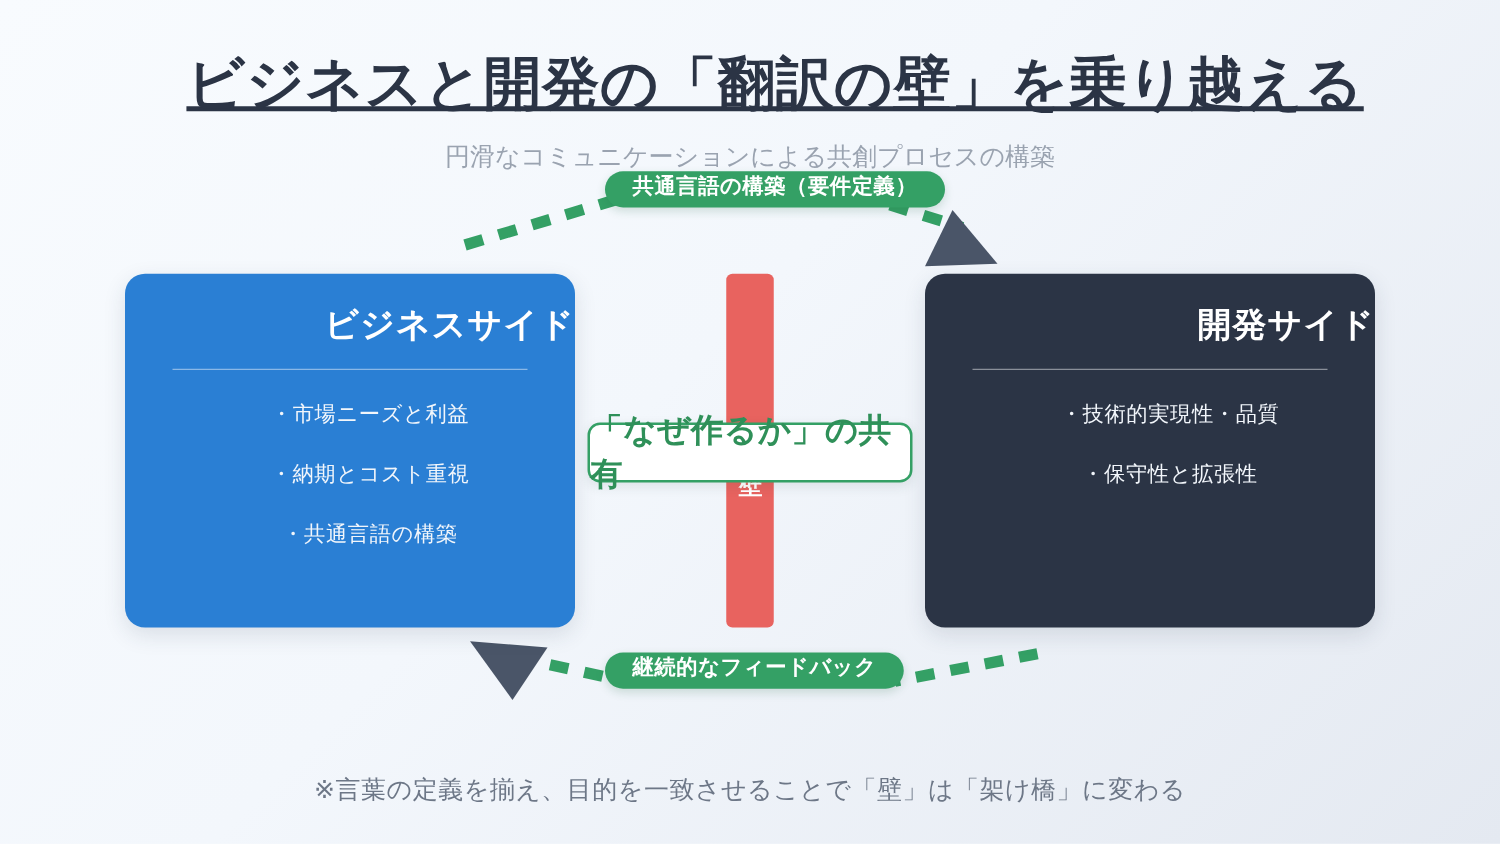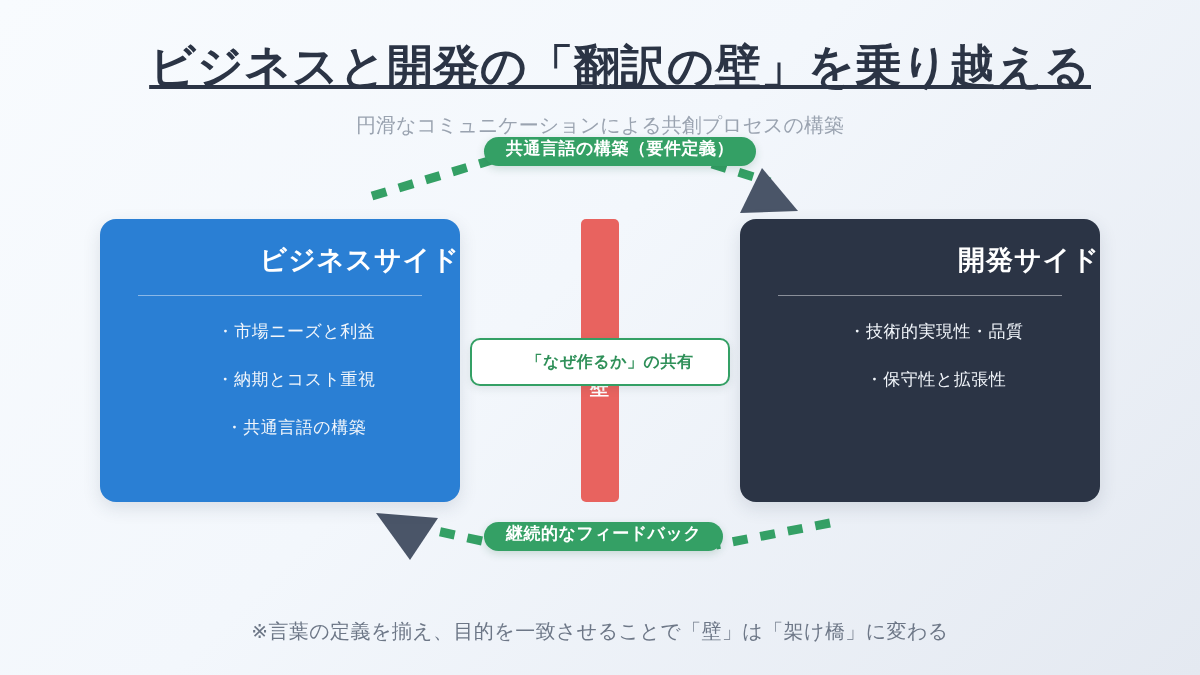--- a/index.html
+++ b/index.html
@@ -139,26 +139,25 @@
     top: 338px;
     width: 260px;
     height: 48px;
     box-sizing: border-box;
     background: #ffffff;
     border: 2px solid #34a065;
     border-radius: 10px;
     display: flex;
     align-items: center;
     justify-content: center;
-    font-size: 16px;
+    font-size: 26px;
     font-weight: 700;
     color: #2f9059;
     box-shadow: 0 3px 9px rgba(40, 70, 55, 0.10);
     letter-spacing: 0.5px;
-    padding-left: 20px;
   }
 
   
   .pill {
     position: absolute;
     height: 29px;
     box-sizing: border-box;
     background: #34a065;
     border-radius: 18px;
     display: flex;

